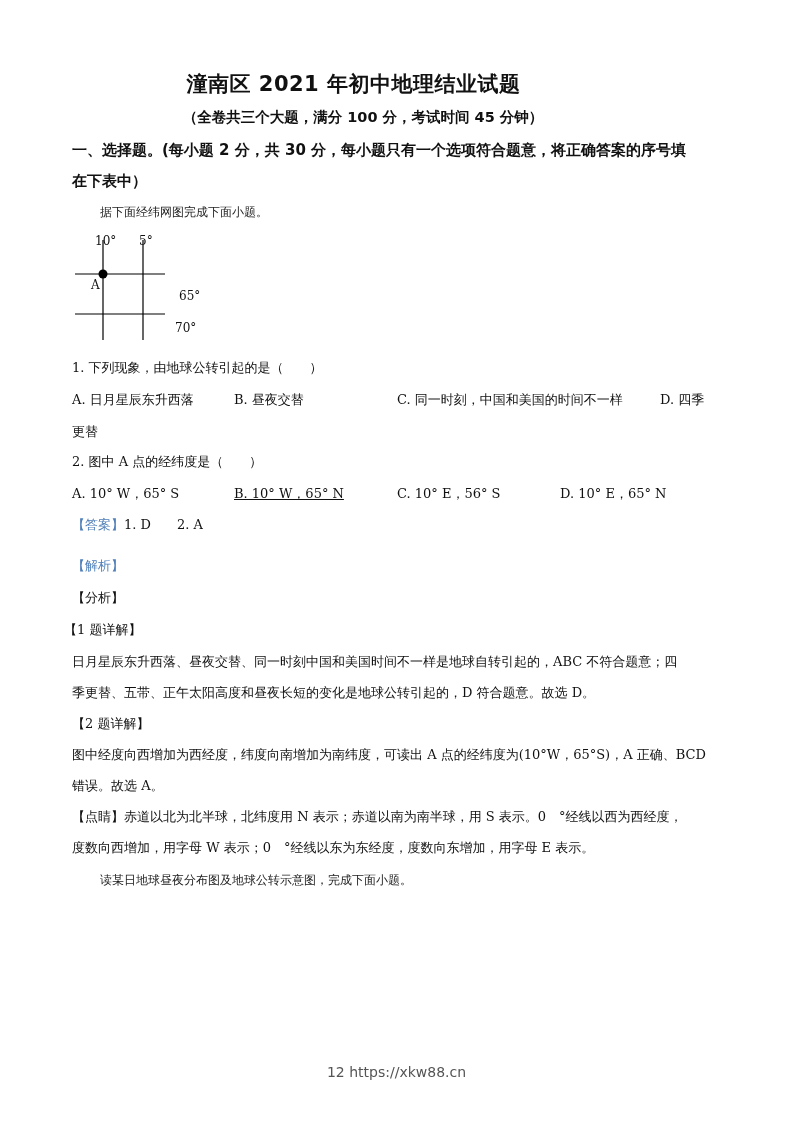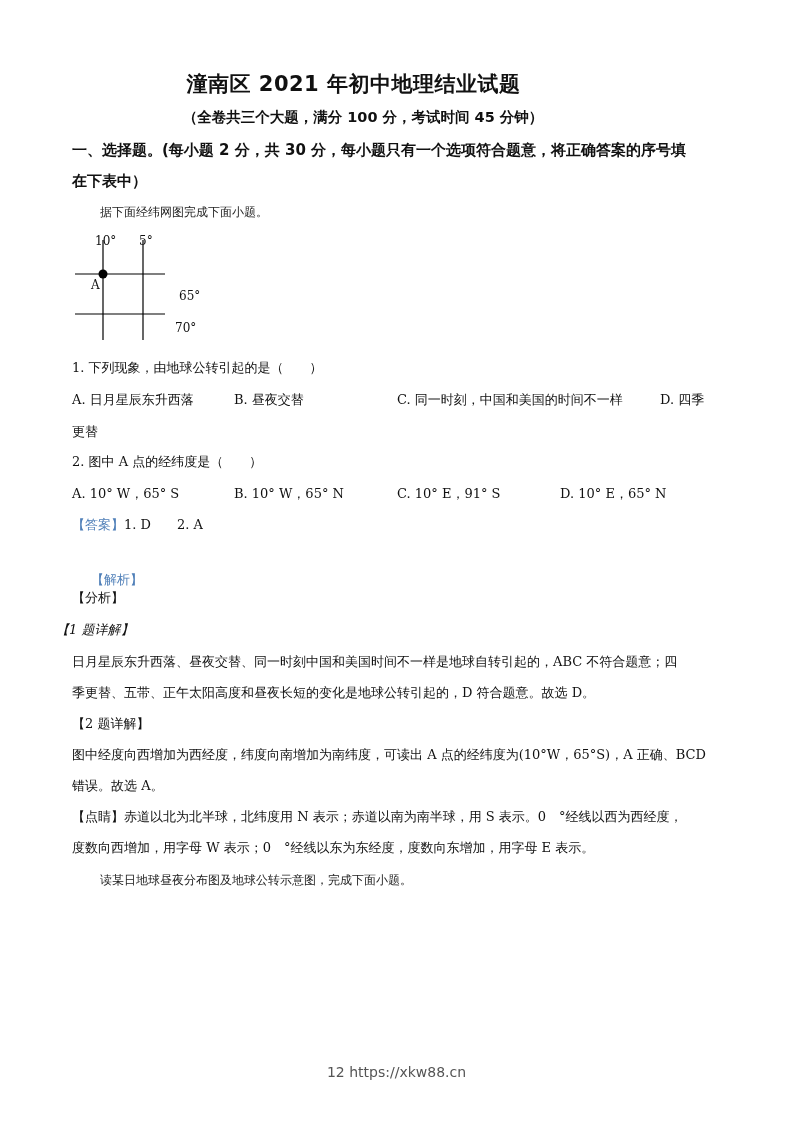--- a/index.html
+++ b/index.html
@@ -47,31 +47,31 @@
 
 <div class="abs txt" style="left:72px; top:359px;">1. 下列现象，由地球公转引起的是（　　）</div>
 <div class="abs opt" style="left:72px; top:391px;">A. 日月星辰东升西落</div>
 <div class="abs opt" style="left:234px; top:391px;">B. 昼夜交替</div>
 <div class="abs opt" style="left:397px; top:391px;">C. 同一时刻，中国和美国的时间不一样</div>
 <div class="abs opt" style="left:660px; top:391px;">D. 四季</div>
 <div class="abs opt" style="left:72px; top:423px;">更替</div>
 
 <div class="abs txt" style="left:72px; top:453px;">2. 图中 A 点的经纬度是（　　）</div>
 <div class="abs opt" style="left:72px; top:485px;">A. 10° W，65° S</div>
-<div class="abs opt" style="left:234px; top:485px;">B. 10° W，65° N</div>
-<div class="abs opt" style="left:397px; top:485px;">C. 10° E，91° S</div>
+<div class="abs opt" style="left:234px; top:485px;text-decoration:underline;">B. 10° W，65° N</div>
+<div class="abs opt" style="left:397px; top:485px;">C. 10° E，56° S</div>
 <div class="abs opt" style="left:560px; top:485px;">D. 10° E，65° N</div>
 
 <div class="abs txt" style="left:72px; top:516px;">
   <span class="blue">【答案】</span><span>1. D　　2. A</span>
 </div>
 
-<div class="abs txt blue" style="left:72px; top:571px;margin-left:19px;">【解析】</div>
+<div class="abs txt blue" style="left:72px; top:557px;">【解析】</div>
 <div class="abs txt" style="left:72px; top:589px;">【分析】</div>
-<div class="abs txt" style="left:56px; top:621px;font-style:italic;">【1 题详解】</div>
+<div class="abs txt" style="left:64px; top:621px;">【1 题详解】</div>
 <div class="abs txt" style="left:72px; top:653px;">日月星辰东升西落、昼夜交替、同一时刻中国和美国时间不一样是地球自转引起的，ABC 不符合题意；四</div>
 <div class="abs txt" style="left:72px; top:684px;">季更替、五带、正午太阳高度和昼夜长短的变化是地球公转引起的，D 符合题意。故选 D。</div>
 <div class="abs txt" style="left:72px; top:715px;">【2 题详解】</div>
 <div class="abs txt" style="left:72px; top:746px;">图中经度向西增加为西经度，纬度向南增加为南纬度，可读出 A 点的经纬度为(10°W，65°S)，A 正确、BCD</div>
 <div class="abs txt" style="left:72px; top:777px;">错误。故选 A。</div>
 <div class="abs txt" style="left:72px; top:808px;">【点睛】赤道以北为北半球，北纬度用 N 表示；赤道以南为南半球，用 S 表示。0　°经线以西为西经度，</div>
 <div class="abs txt" style="left:72px; top:839px;">度数向西增加，用字母 W 表示；0　°经线以东为东经度，度数向东增加，用字母 E 表示。</div>
 
 <div class="abs intro" style="left:100px; top:872px;">读某日地球昼夜分布图及地球公转示意图，完成下面小题。</div>
 

